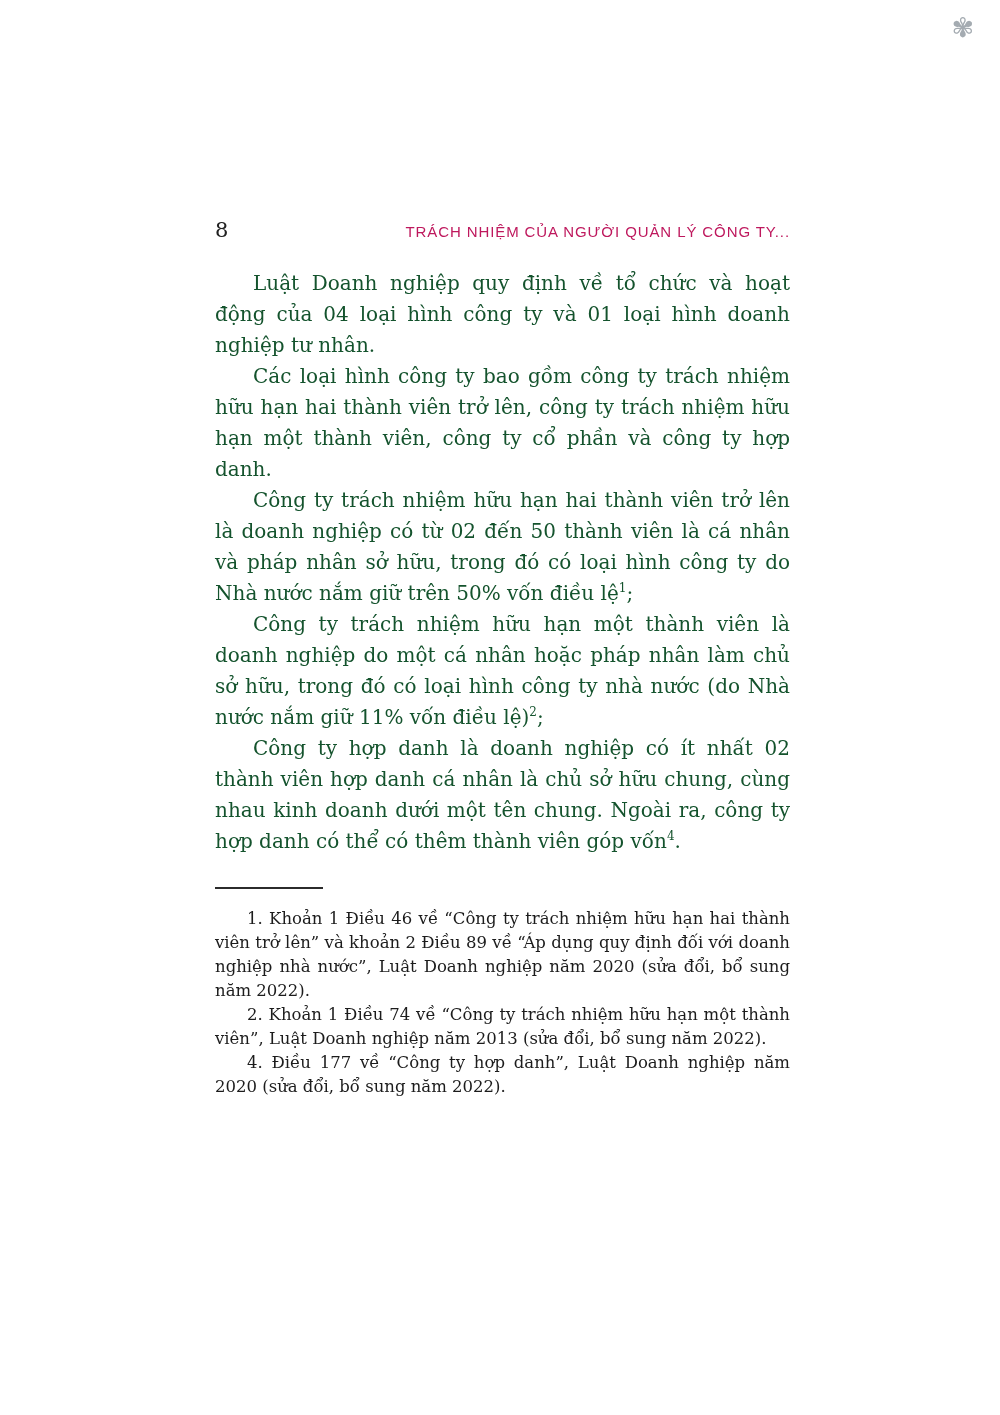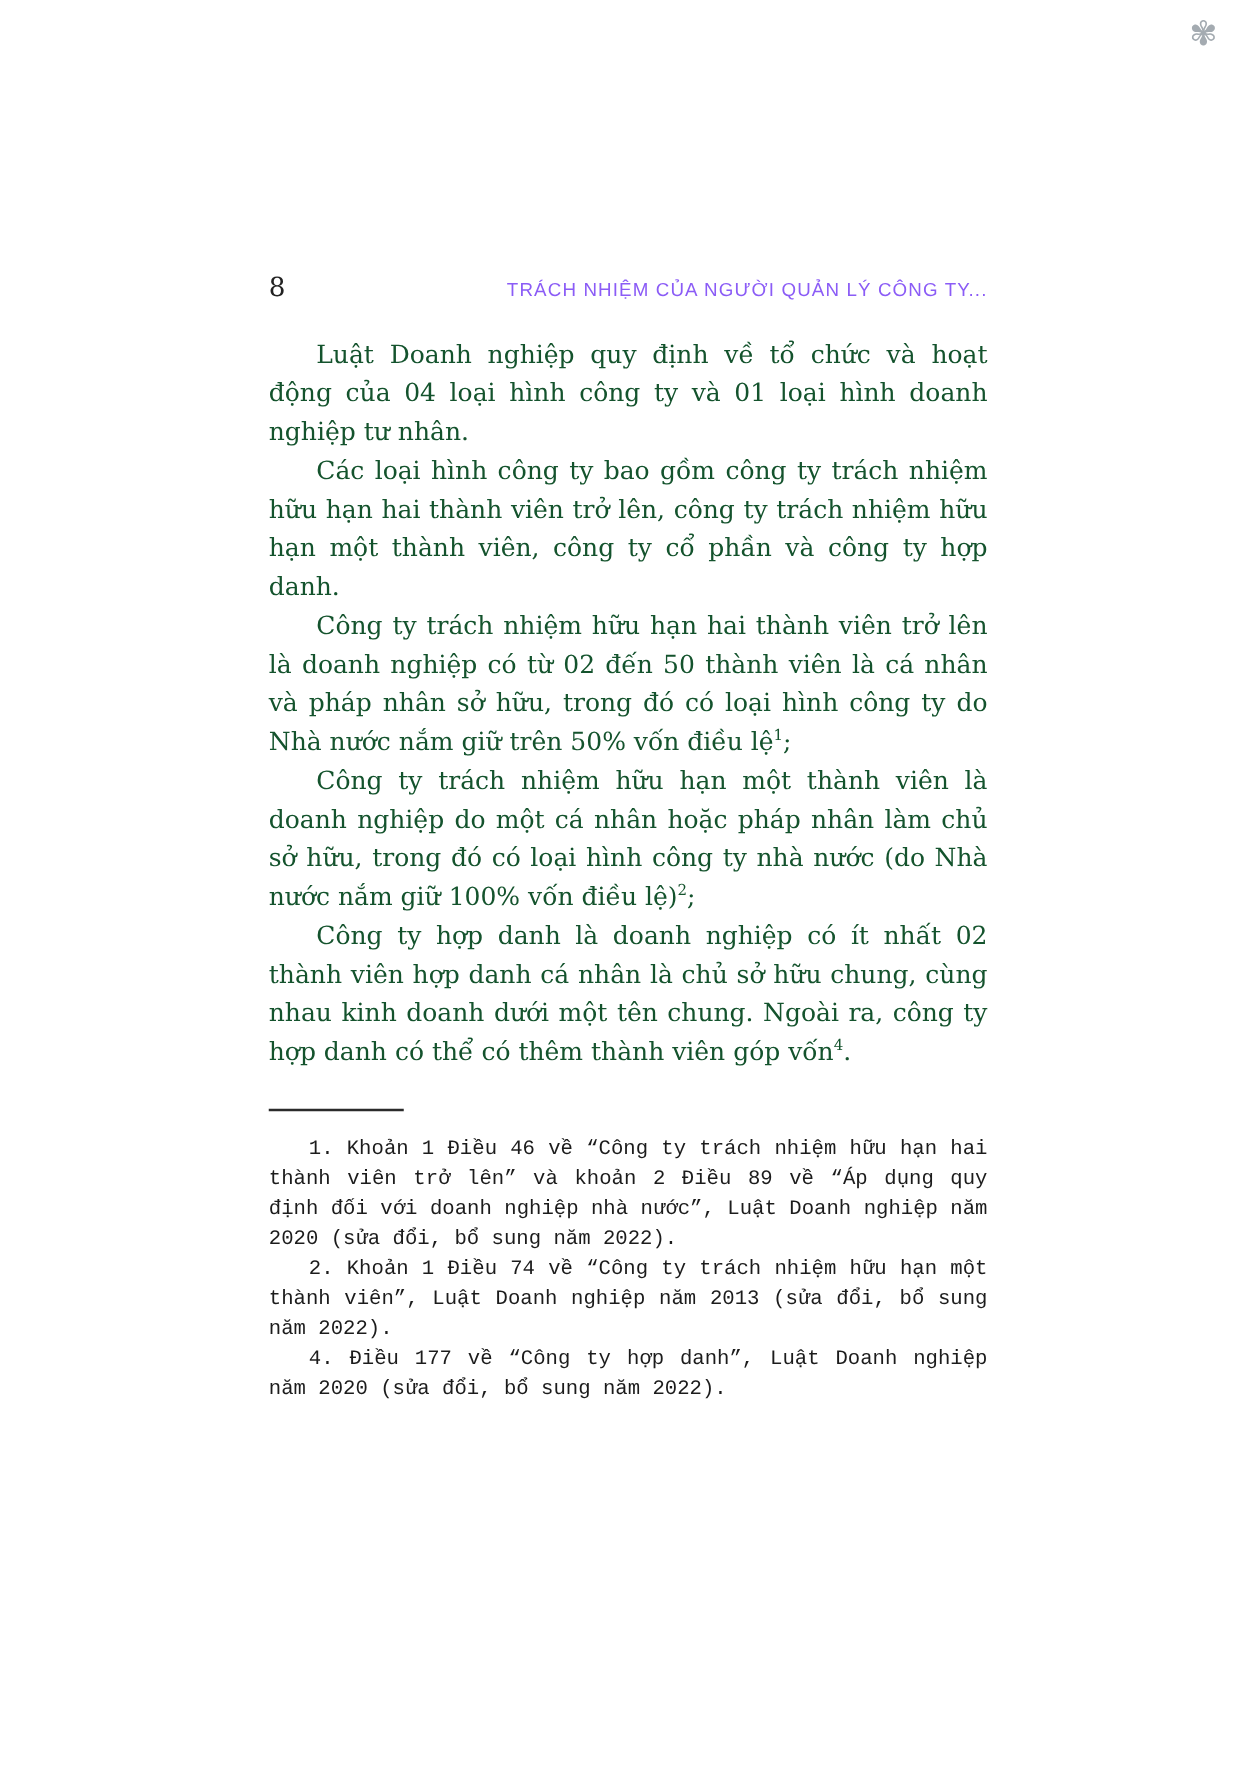--- a/index.html
+++ b/index.html
@@ -17,60 +17,60 @@
     font-size:27px; color:#a4abb1;
     font-family:"DejaVu Sans", sans-serif;
   }
   .running-head {
     display:flex; justify-content:space-between; align-items:baseline;
     padding-top:218px;
   }
   .pagenum { font-size:21px; color:#222; }
   .running-title {
     font-family:"Liberation Sans", "DejaVu Sans", sans-serif;
-    font-size:15px; letter-spacing:0.9px; color:#8b5cf6;
+    font-size:15px; letter-spacing:0.9px; color:#be185d;
   }
   .bodytext {
     margin-top:26px;
     font-size:20px; line-height:31px;
     text-align:justify;
     color:#14532d;
   }
   .para { text-indent:38px; }
   .para sup { font-size:0.6em; line-height:0; vertical-align:super; }
   .fnrule {
     width:108px; height:0;
     border-top:2px solid #2b2b2b;
     margin-top:30px;
   }
   .footnotes {
     margin-top:18px;
     font-size:16.5px; line-height:24px;
     text-align:justify;
     color:#1c1c1c;
   }
-  .fn { text-indent:32px;font-family:Liberation Mono, monospace; }
+  .fn { text-indent:32px; }
 </style>
 </head>
 <body>
 
 <div class="page">
 
   <div class="corner-ornament">✾</div>
 
   <header class="running-head">
     <span class="pagenum">8</span>
     <span class="running-title">TRÁCH NHIỆM CỦA NGƯỜI QUẢN LÝ CÔNG TY...</span>
   </header>
 
   <main class="bodytext" id="paragraphs">
       <p class="para"><span>Luật Doanh nghiệp quy định về tổ chức và hoạt động của 04 loại hình công ty và 01 loại hình doanh nghiệp tư nhân.</span></p>
       <p class="para"><span>Các loại hình công ty bao gồm công ty trách nhiệm hữu hạn hai thành viên trở lên, công ty trách nhiệm hữu hạn một thành viên, công ty cổ phần và công ty hợp danh.</span></p>
       <p class="para"><span>Công ty trách nhiệm hữu hạn hai thành viên trở lên là doanh nghiệp có từ 02 đến 50 thành viên là cá nhân và pháp nhân sở hữu, trong đó có loại hình công ty do Nhà nước nắm giữ trên 50% vốn điều lệ</span><sup>1</sup><span>;</span></p>
-      <p class="para"><span>Công ty trách nhiệm hữu hạn một thành viên là doanh nghiệp do một cá nhân hoặc pháp nhân làm chủ sở hữu, trong đó có loại hình công ty nhà nước (do Nhà nước nắm giữ 100% vốn điều lệ)</span><sup>2</sup><span>;</span></p>
+      <p class="para"><span>Công ty trách nhiệm hữu hạn một thành viên là doanh nghiệp do một cá nhân hoặc pháp nhân làm chủ sở hữu, trong đó có loại hình công ty nhà nước (do Nhà nước nắm giữ 11% vốn điều lệ)</span><sup>2</sup><span>;</span></p>
       <p class="para"><span>Công ty hợp danh là doanh nghiệp có ít nhất 02 thành viên hợp danh cá nhân là chủ sở hữu chung, cùng nhau kinh doanh dưới một tên chung. Ngoài ra, công ty hợp danh có thể có thêm thành viên góp vốn</span><sup>4</sup><span>.</span></p>
     </main>
 
   <div class="fnrule"></div>
 
   <section class="footnotes" id="footnotes">
       <p class="fn">1. Khoản 1 Điều 46 về “Công ty trách nhiệm hữu hạn hai thành viên trở lên” và khoản 2 Điều 89 về “Áp dụng quy định đối với doanh nghiệp nhà nước”, Luật Doanh nghiệp năm 2020 (sửa đổi, bổ sung năm 2022).</p>
       <p class="fn">2. Khoản 1 Điều 74 về “Công ty trách nhiệm hữu hạn một thành viên”, Luật Doanh nghiệp năm 2013 (sửa đổi, bổ sung năm 2022).</p>
       <p class="fn">4. Điều 177 về “Công ty hợp danh”, Luật Doanh nghiệp năm 2020 (sửa đổi, bổ sung năm 2022).</p>
     </section>

